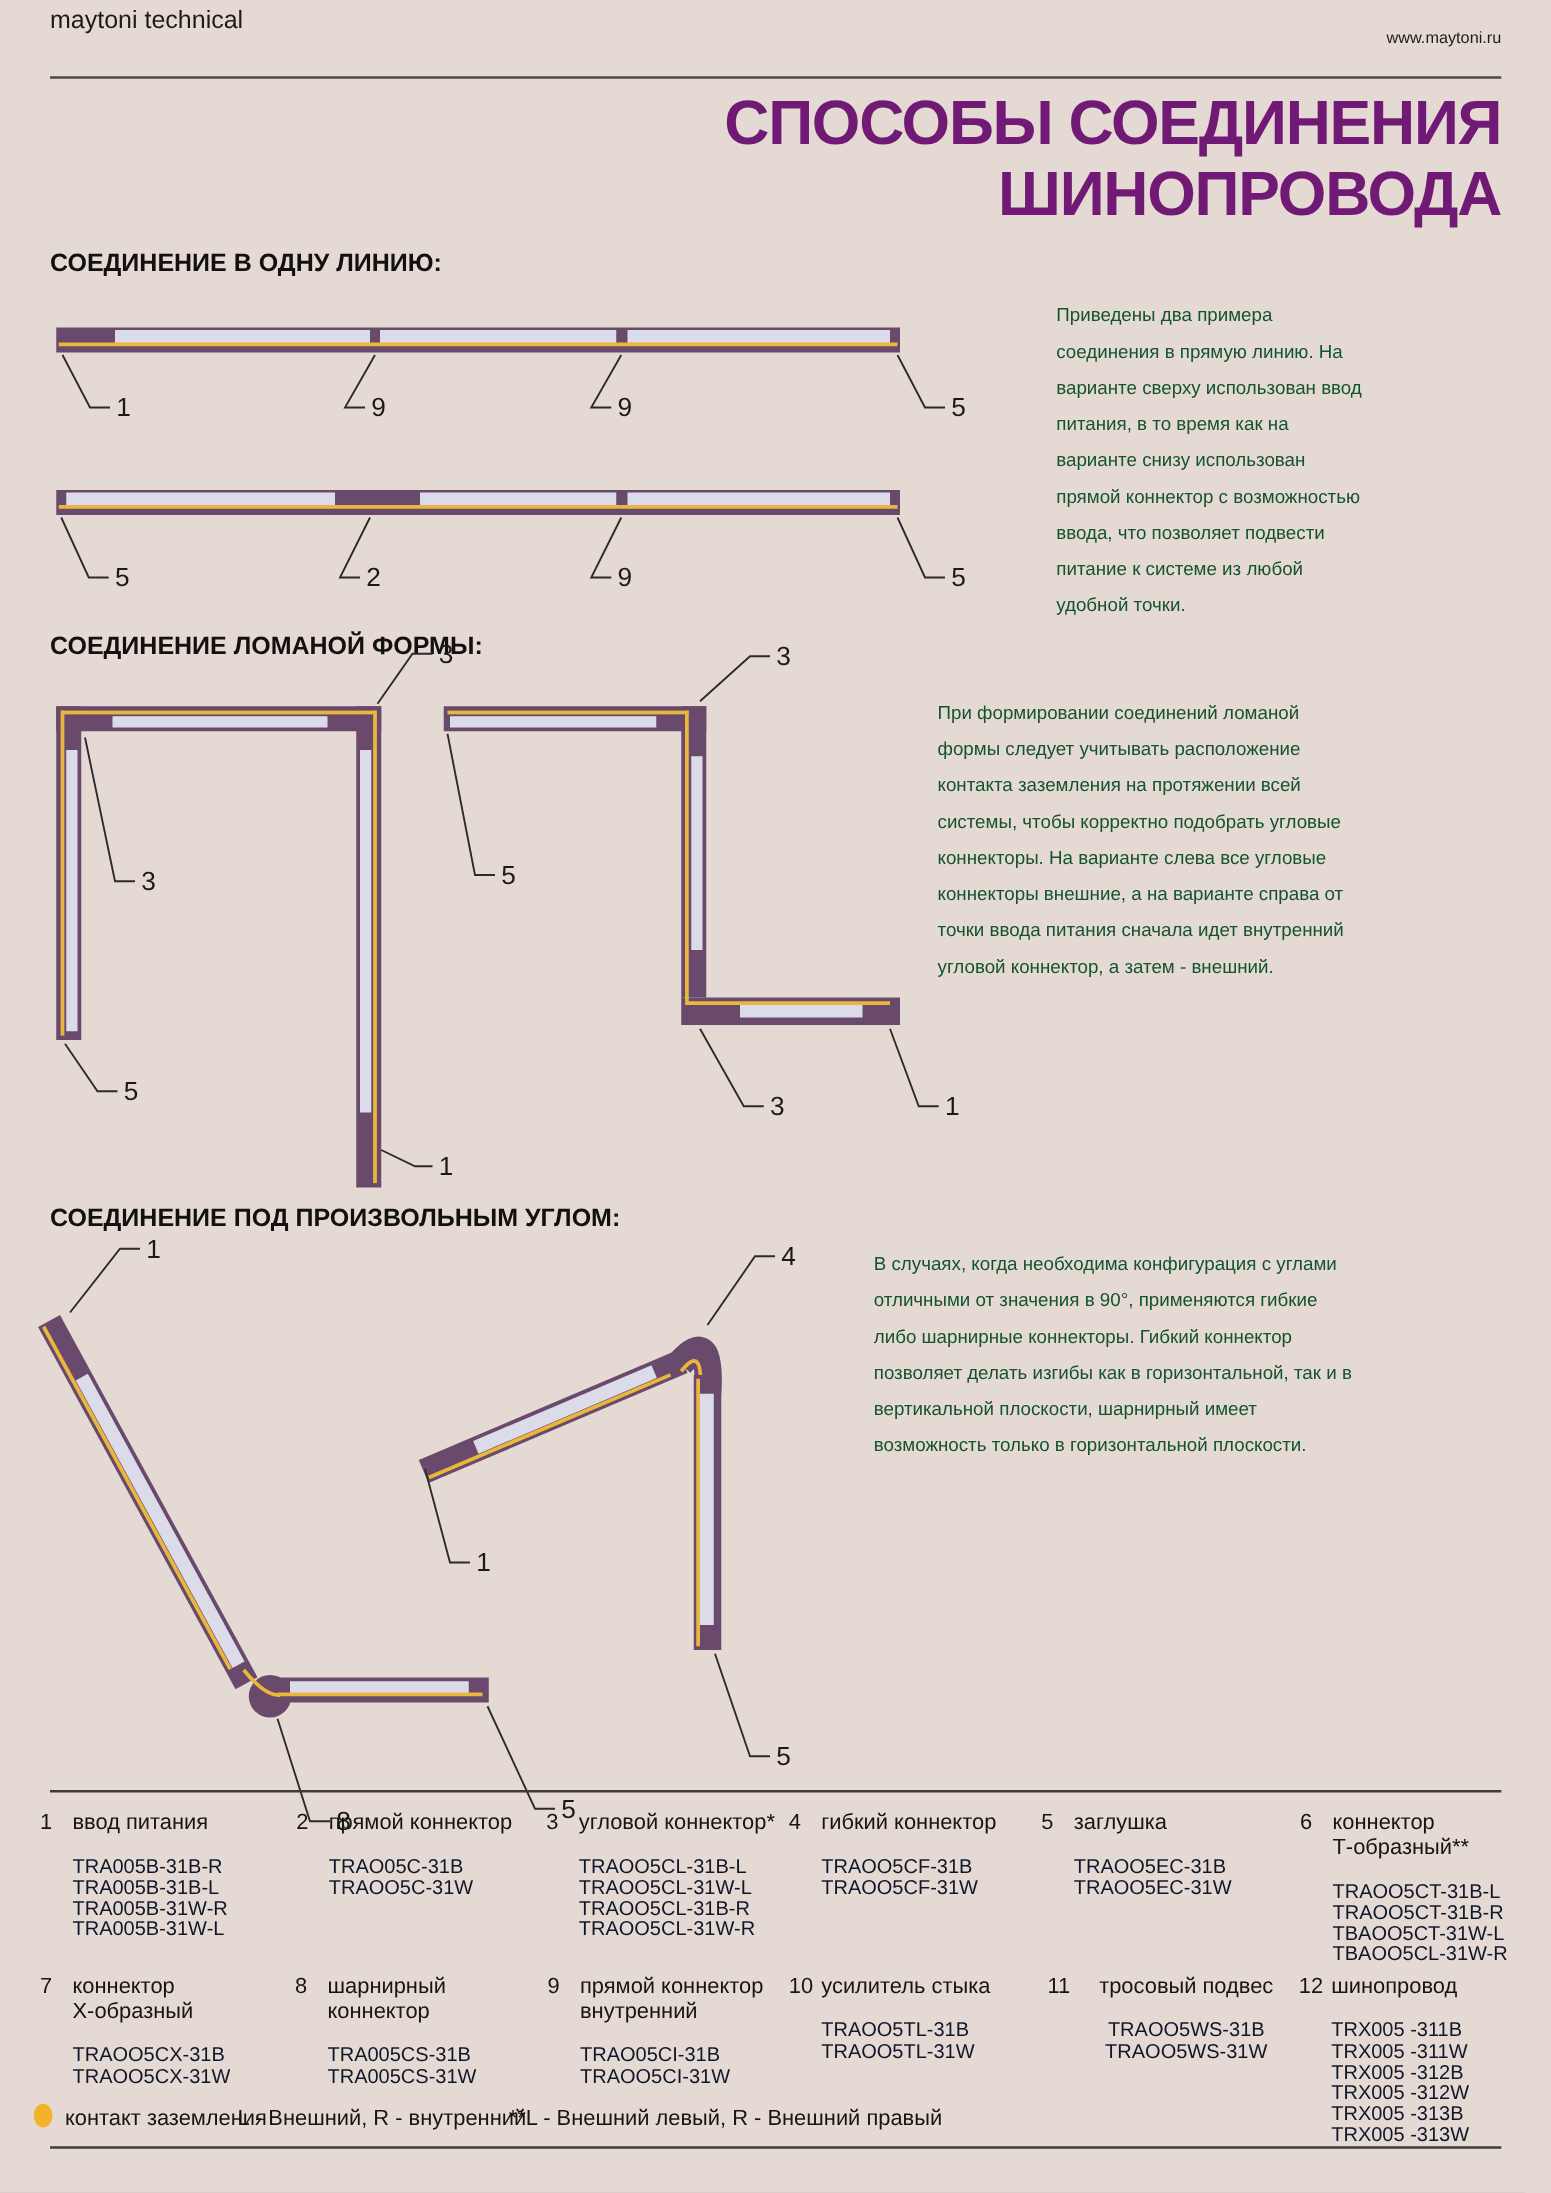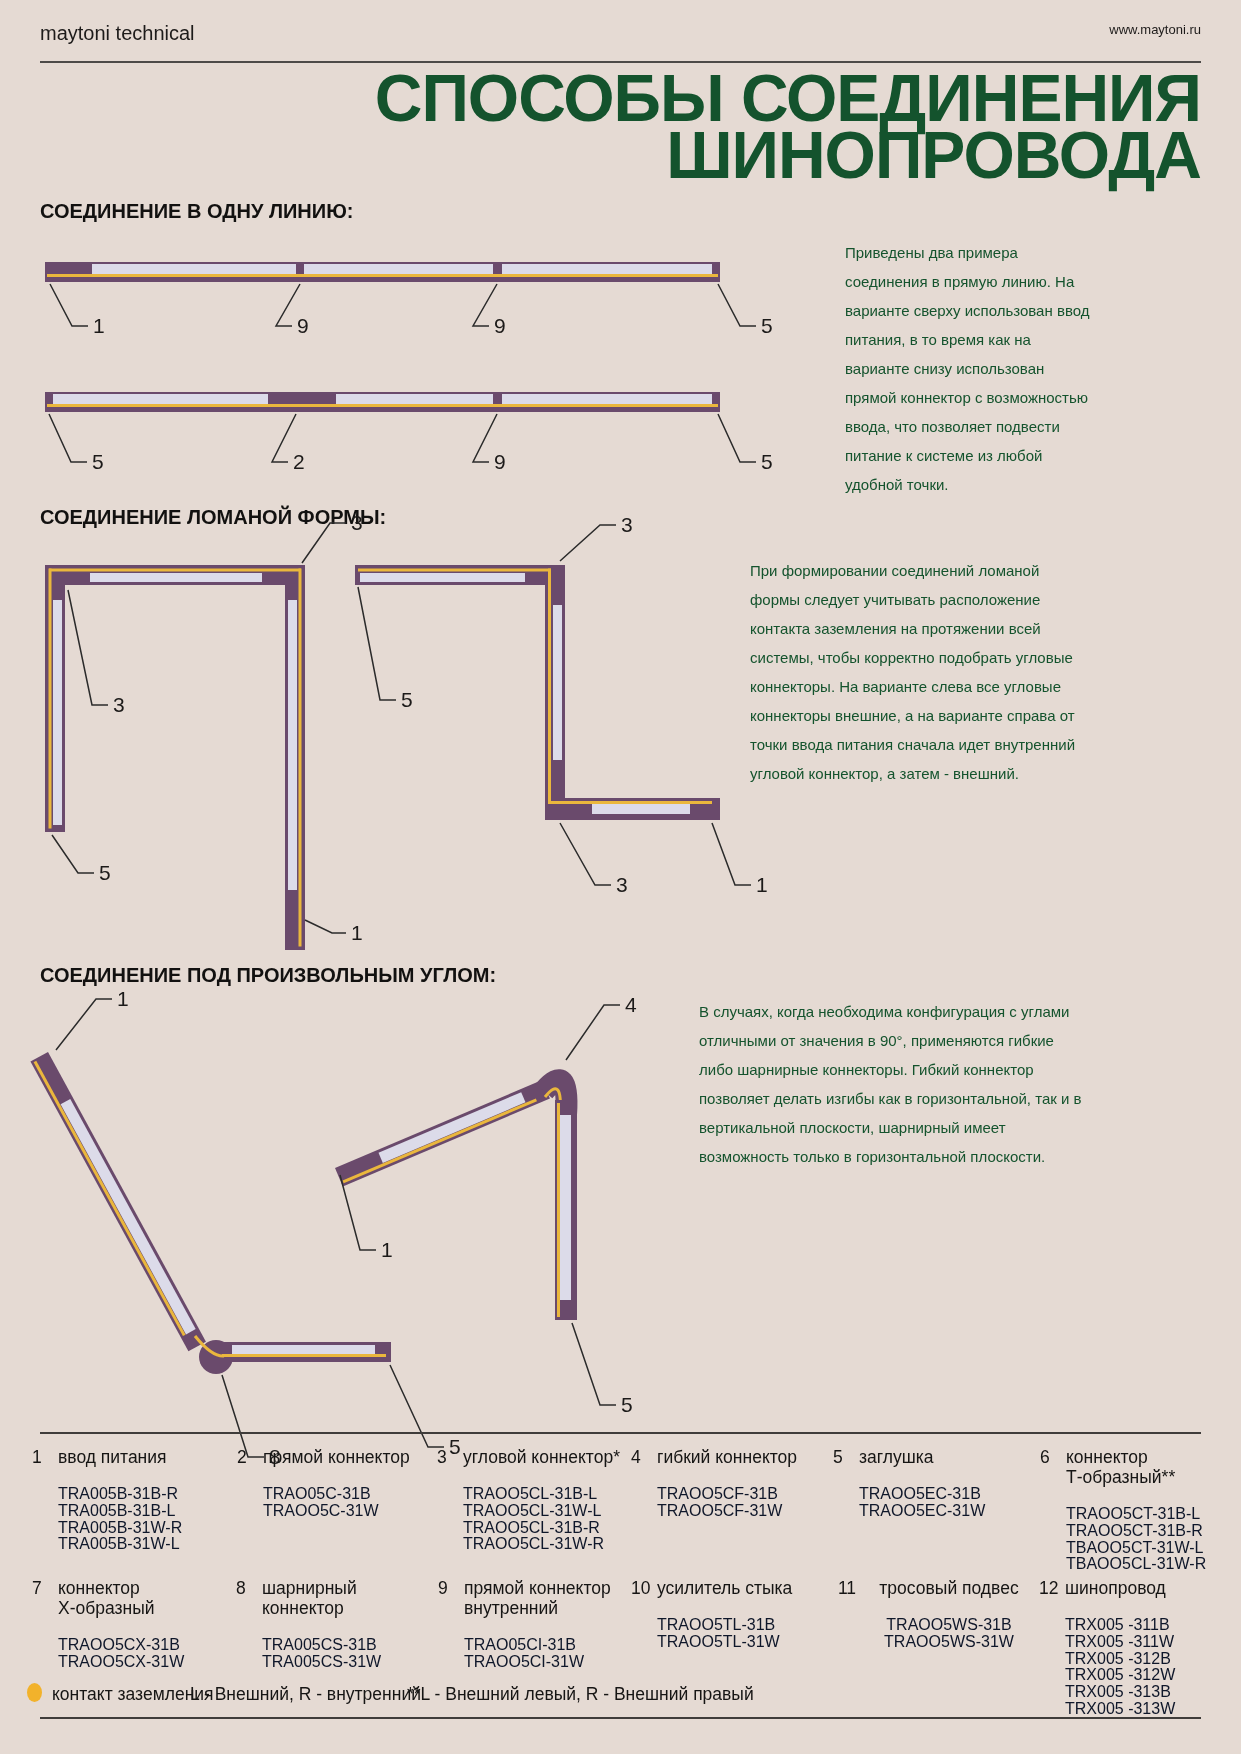--- a/index.html
+++ b/index.html
@@ -3,27 +3,27 @@
 <meta charset="utf-8">
 <style>
   html,body{margin:0;padding:0;background:#cfc6c0;}
   .page{
     position:relative;width:1241px;height:1754px;margin:0 auto;
     background:#e5dad3;color:#1d1b1a;
     font-family:"Liberation Sans","DejaVu Sans",sans-serif;
     overflow:hidden;
   }
   .abs{position:absolute;}
-  .hdr-left{left:40px;top:22px;font-size:20px;}
+  .hdr-left{left:40px;top:5px;font-size:20px;}
   .hdr-right{right:40px;top:22px;font-size:13px;}
   .hdr-rule{left:40px;top:61px;width:1161px;height:2px;background:#4d4a48;}
   .title{
     right:40px;top:70px;text-align:right;
-    font-size:66px;font-weight:600;letter-spacing:-1px;line-height:57px;
-    color:#14532d;
+    font-size:50px;font-weight:600;letter-spacing:-1px;line-height:57px;
+    color:#701a75;
   }
   .sec-heading{left:40px;font-size:20px;font-weight:700;color:#121110;letter-spacing:0;}
   .para{
     font-size:15px;line-height:29px;color:#14532d;
     white-space:pre-line;
   }
   svg{position:absolute;left:0;display:block;}
   svg text{font-family:"Liberation Sans","DejaVu Sans",sans-serif;font-size:21px;fill:#1c1a19;}
   .parts-rule{left:40px;height:1.5px;background:#3f3c3a;width:1161px;}
   .part{position:absolute;display:flex;}

